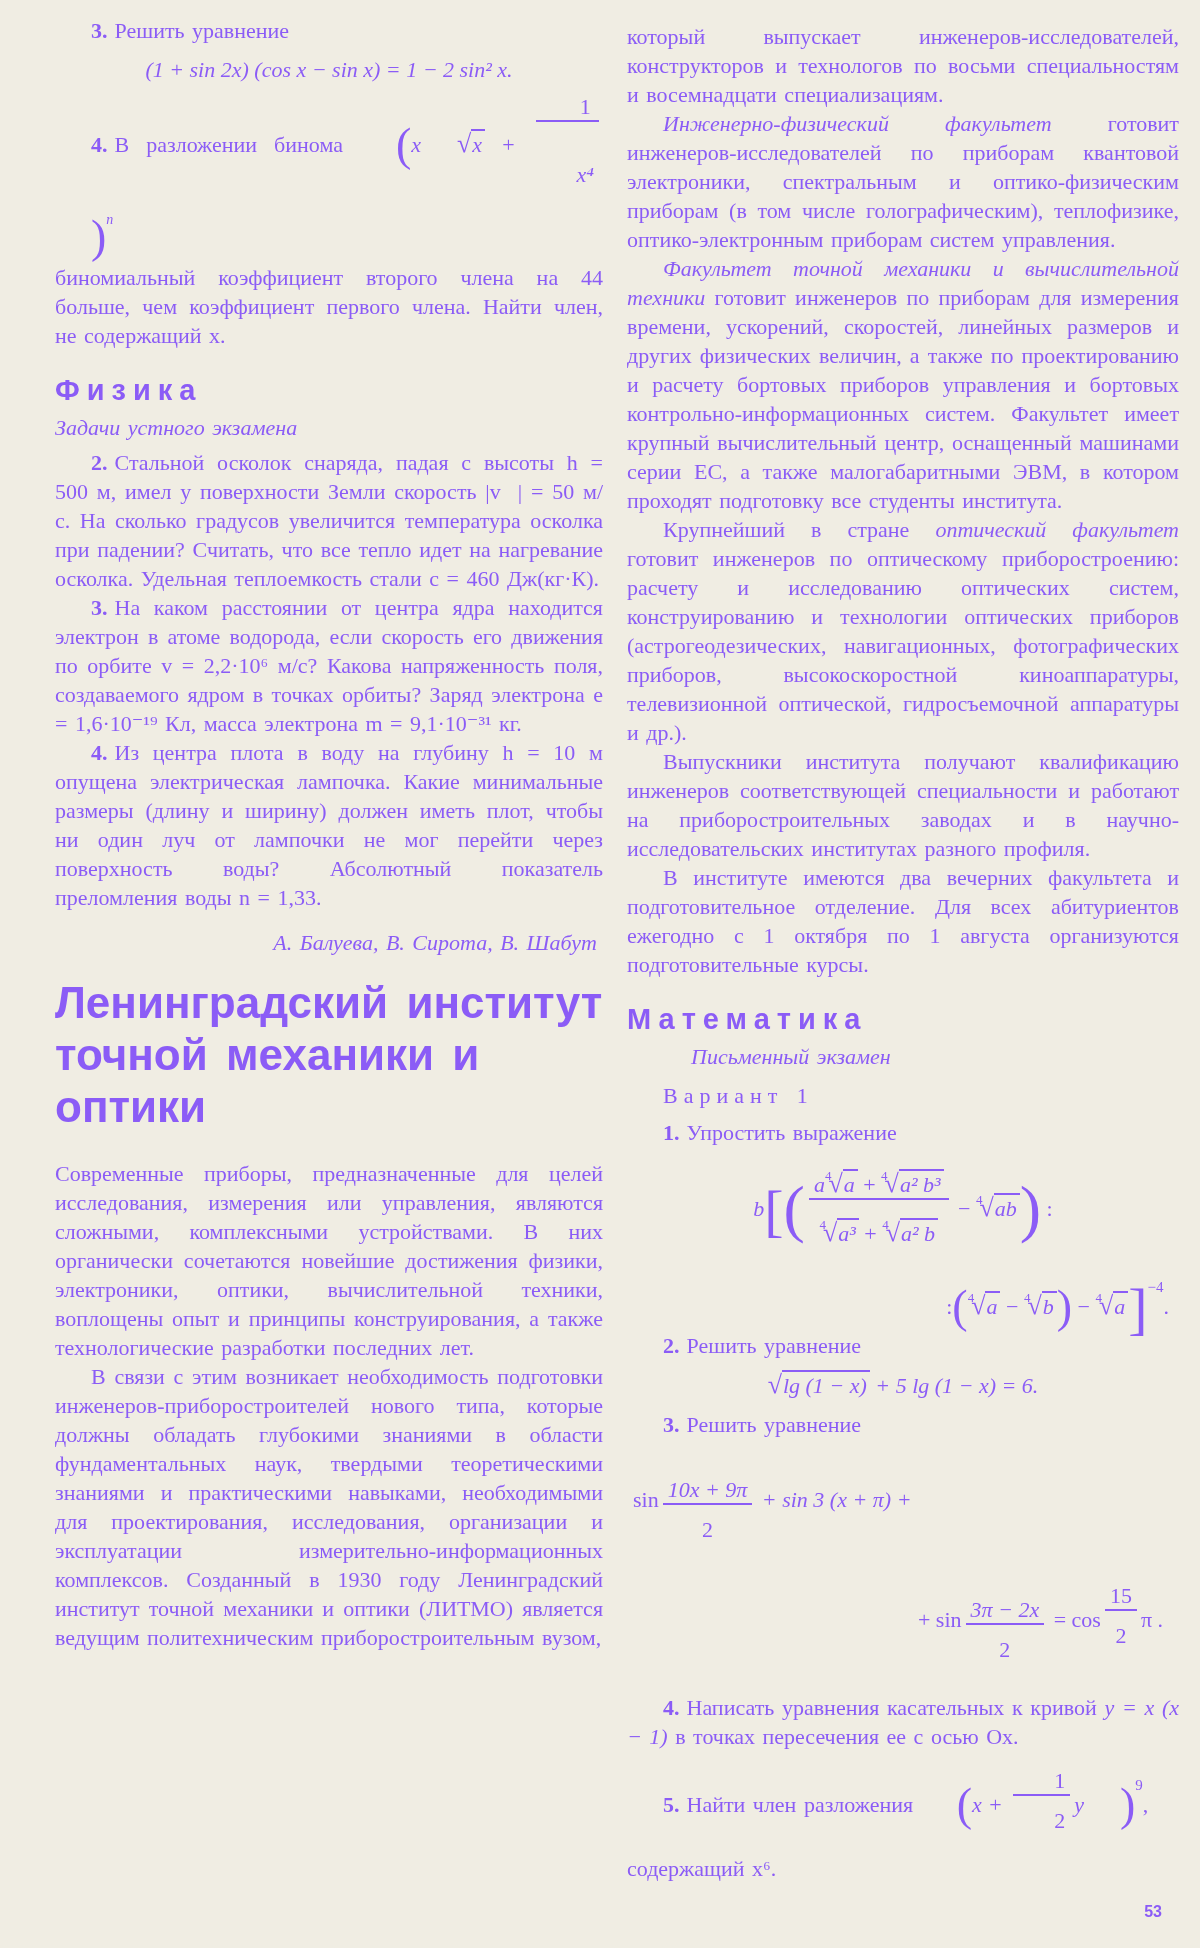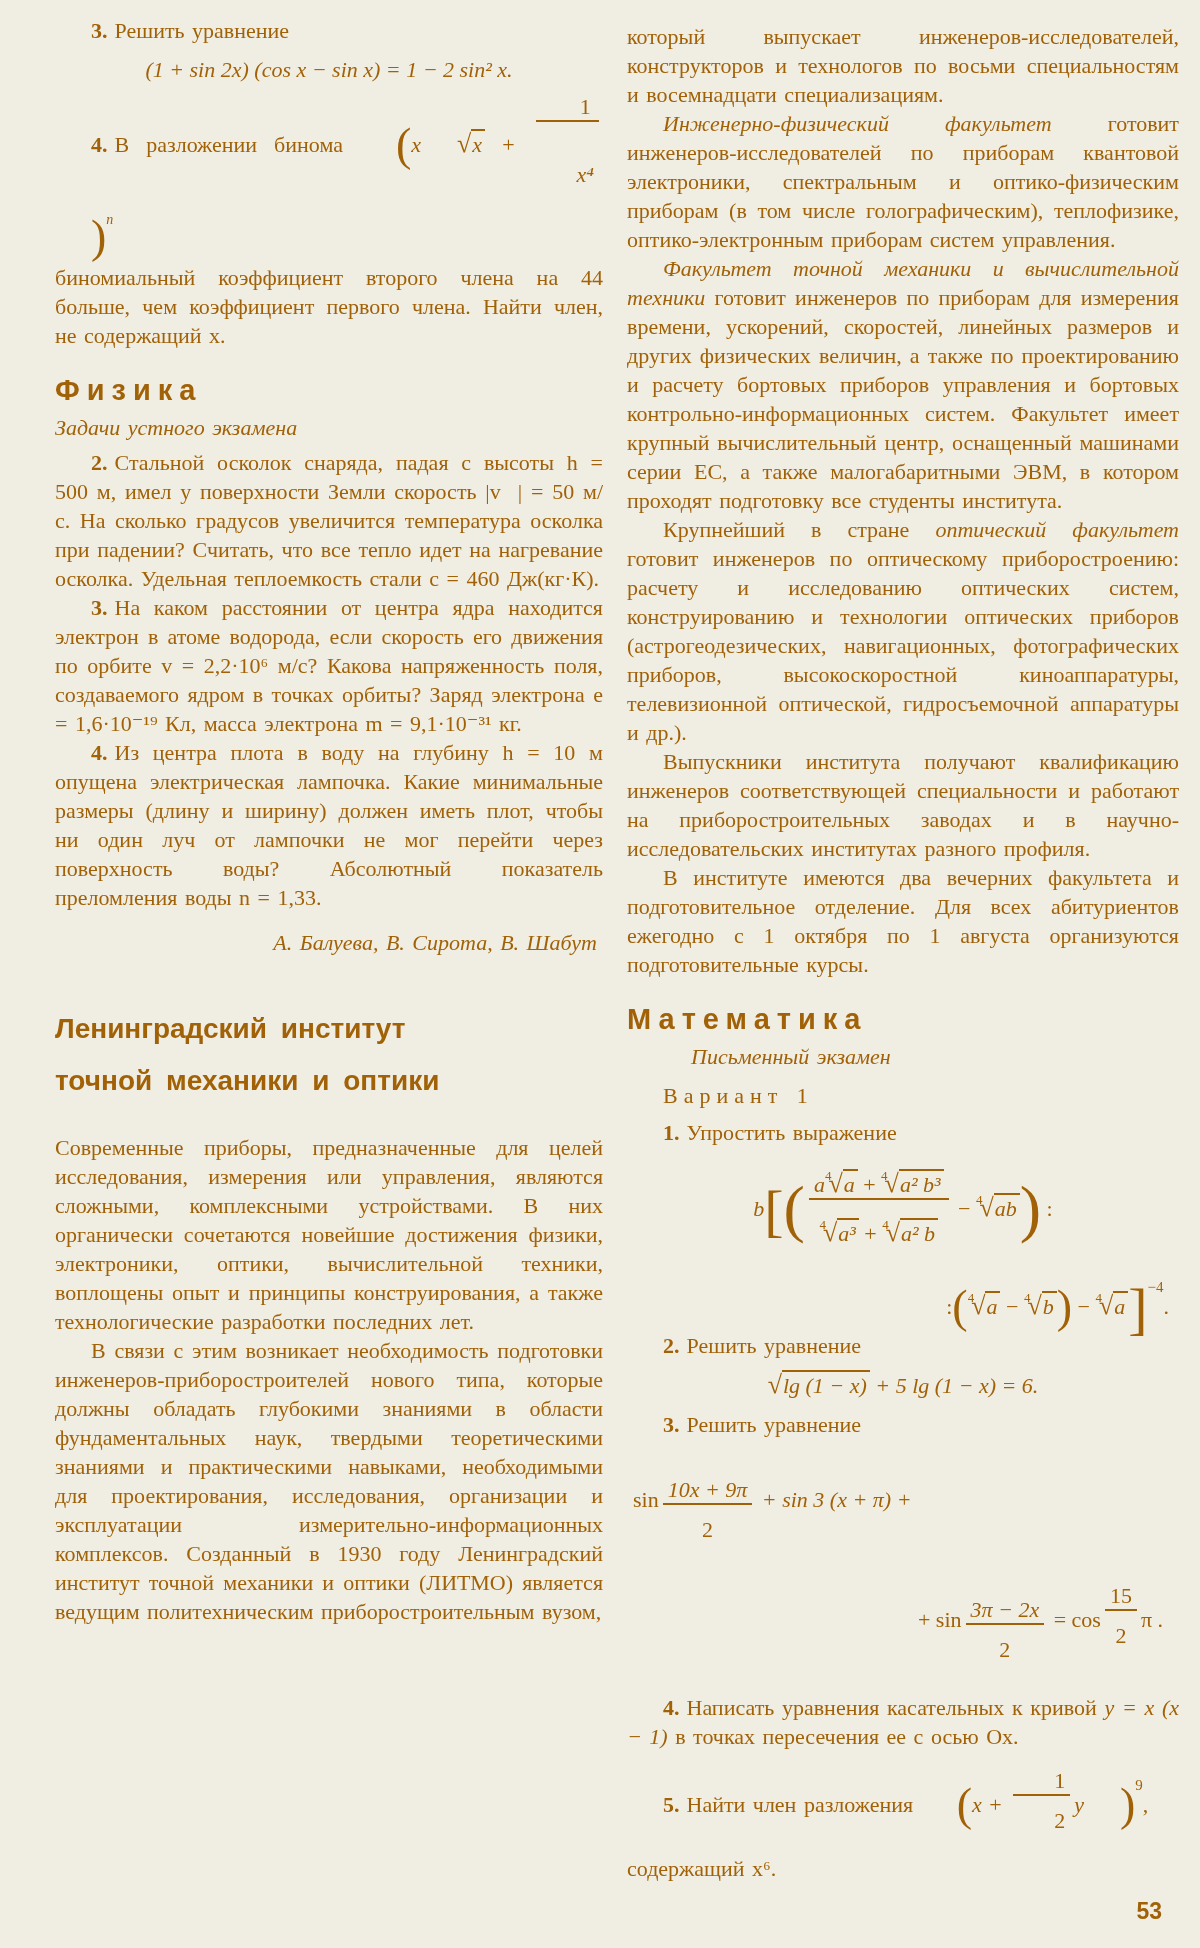--- a/index.html
+++ b/index.html
@@ -1,48 +1,48 @@
 <!DOCTYPE html>
 <html lang="ru"><head>
 <meta charset="utf-8">
 <style>
   html,body{margin:0;padding:0;background:#8a8780;}
   .page{
     position:relative;
     width:1200px;height:1948px;
     margin:0 auto;
     background:#f0ede3;
-    color:#a16207;
+    color:#8b5cf6;
     font-family:"Liberation Serif","DejaVu Serif",serif;
     font-size:22px;line-height:29px;
     overflow:hidden;
   }
   .col{position:absolute;top:0;}
   .col-left{left:55px;width:548px;top:16px;}
   .col-right{left:627px;width:552px;top:22px;}
   p{margin:0;text-align:justify;word-spacing:2px;}
   .indent{text-indent:36px;}
   .pnum{font-weight:bold;margin-right:7px;}
   .it{font-style:italic;}
   .section-title{
     font-family:"Liberation Sans","DejaVu Sans",sans-serif;
     font-weight:bold;font-size:29px;letter-spacing:7px;
     margin:26px 0 8px 0;text-align:left;
   }
   .subtitle{font-style:italic;margin:2px 0 6px 0;}
   .variant{letter-spacing:6px;margin:10px 0 8px 36px;text-align:left;}
   .big-heading{
     font-family:"Liberation Sans","DejaVu Sans",sans-serif;
-    font-weight:bold;font-size:28px;line-height:52px;
-    margin:46px 0 26px 0;text-align:left;word-spacing:6px;
+    font-weight:bold;font-size:44px;line-height:52px;
+    margin:20px 0 26px 0;text-align:left;word-spacing:6px;
   }
   .authors{font-style:italic;text-align:right;margin:16px 6px 0 0;}
   .pagenum{
     position:absolute;right:38px;bottom:22px;
-    font-weight:bold;font-size:23px;
+    font-weight:bold;font-size:16px;
     font-family:"Liberation Sans","DejaVu Sans",sans-serif;
   }
   
   .math{display:block;text-align:center;margin:10px 0;white-space:nowrap;}
   .math .var, .var{font-style:italic;margin-top:28px;}
   .frac{display:inline-flex;flex-direction:column;vertical-align:middle;text-align:center;margin:0 4px;}
   .frac .num{display:block;border-bottom:2px solid currentColor;padding:0 5px;line-height:26px;}
   .frac .den{display:block;padding:12px 5px;line-height:26px;}
   .rad{white-space:nowrap;display:inline-block;}
   .rad .idx{font-size:13px;vertical-align:12px;margin-right:-3px;font-style:normal;}

